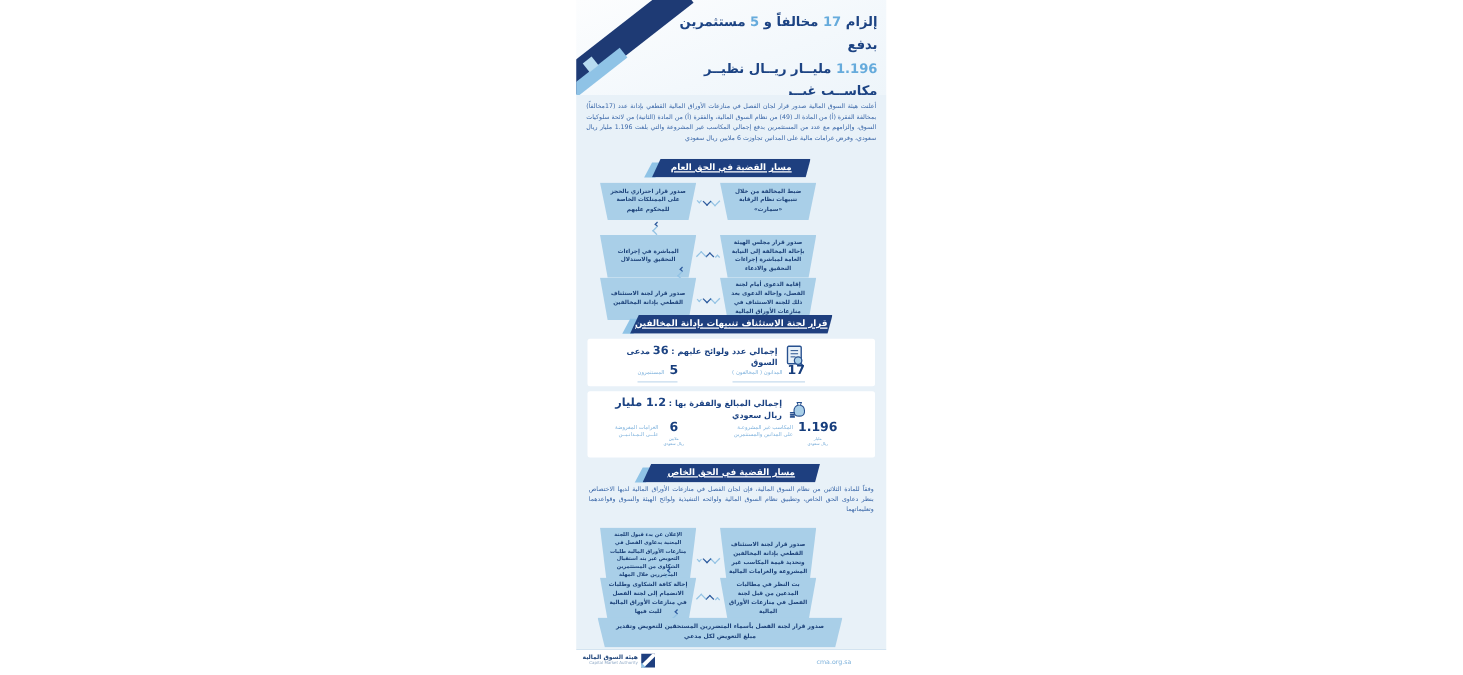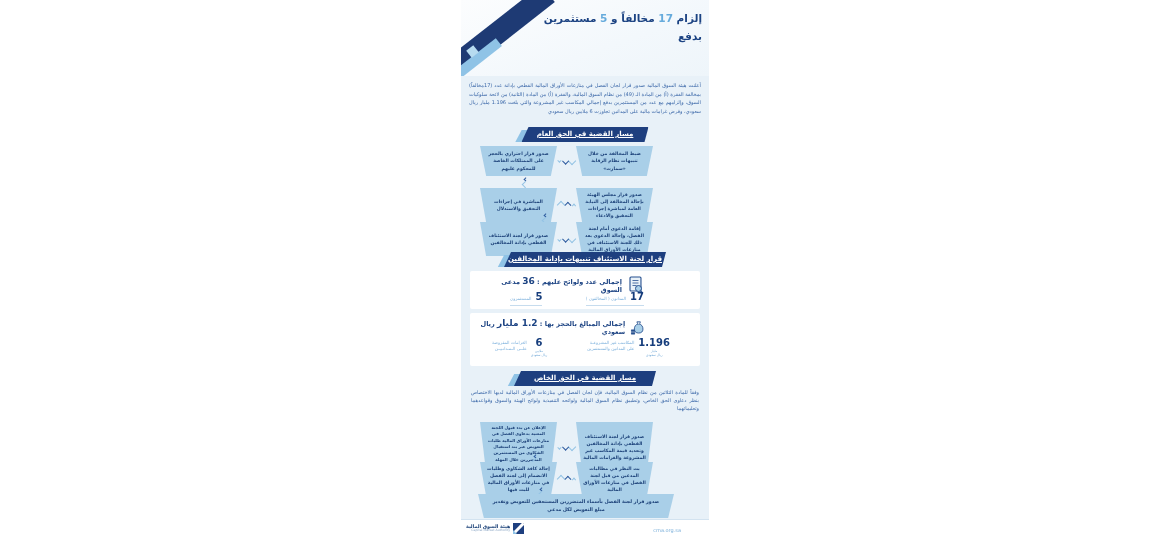--- a/index.html
+++ b/index.html
@@ -89,20 +89,21 @@
 
 <div class="stage">
   <div class="column">
 
     <div class="hdr">
       <div class="rib rib1"></div>
       <div class="rib rib2"></div>
       <div class="rib rib3"></div>
       <div class="title">
         <div><span>إلزام </span><span class="num">17</span><span> مخالفاً و </span><span class="num">5</span><span> مستثمرين بدفع</span></div>
+        <div><span class="num">1.196</span><span> مليــار ريــال نظيــر مكاســب غيــر</span></div>
 
       </div>
     </div>
 
     <div class="bod"></div>
 
     <p class="sec intro">أعلنت هيئة السوق المالية صدور قرار لجان الفصل في منازعات الأوراق المالية القطعي بإدانة عدد (17مخالفاً) بمخالفة الفقرة (أ) من المادة الـ (49) من نظام السوق المالية، والفقرة (أ) من المادة (الثانية) من لائحة سلوكيات السوق، وإلزامهم مع عدد من المستثمرين بدفع إجمالي المكاسب غير المشروعة والتي بلغت 1.196 مليار ريال سعودي، وفرض غرامات مالية على المدانين تجاوزت 6 ملايين ريال سعودي</p>
 
     <div class="banner-wrap" style="top:127px;width:127px;">
       <div class="banner">
@@ -184,21 +185,21 @@
 
     <div class="card" style="top:313px;height:53px;">
       <div class="chead">
         <svg width="16" height="18" viewBox="0 0 16 18">
           <path d="M9.5,5.5 C6.5,6 5,8.5 5,11.5 C5,14.5 7,16 10,16 C13,16 15,14.5 15,11.5 C15,8.5 13.5,6 10.5,5.5 Z" fill="#a9cfe8" stroke="#27508f" stroke-width="1"></path>
           <path d="M8.8,5.3 L8,3 L12,3 L11.2,5.3" fill="#e8f1f8" stroke="#27508f" stroke-width="1"></path>
           <rect x="1" y="12" width="5" height="1.6" rx="0.8" fill="#27508f"></rect>
           <rect x="1" y="14" width="5" height="1.6" rx="0.8" fill="#27508f"></rect>
           <rect x="1" y="16" width="5" height="1.6" rx="0.8" fill="#27508f"></rect>
         </svg>
-        <div><span>إجمالي المبالغ بالحجز بها : </span><span class="hnum">1.2 مليار</span><span> ريال سعودي</span></div>
+        <div><span>إجمالي المبالغ والفقرة بها : </span><span class="hnum">1.2 مليار</span><span> ريال سعودي</span></div>
       </div>
       <div class="cstats" style="top:25px;right:30px;left:22px;">
         <div class="stat2">
           <span class="s2num">
             <span class="sval">1.196</span>
             <span class="units"><span>مليار</span><br><span>ريال سعودي</span></span>
           </span>
           <span class="slab2"><span>المكاسب غير المشروعـة</span><br><span>على المدانين والمستثمرين</span></span>
         </div>
         <div class="stat2">

